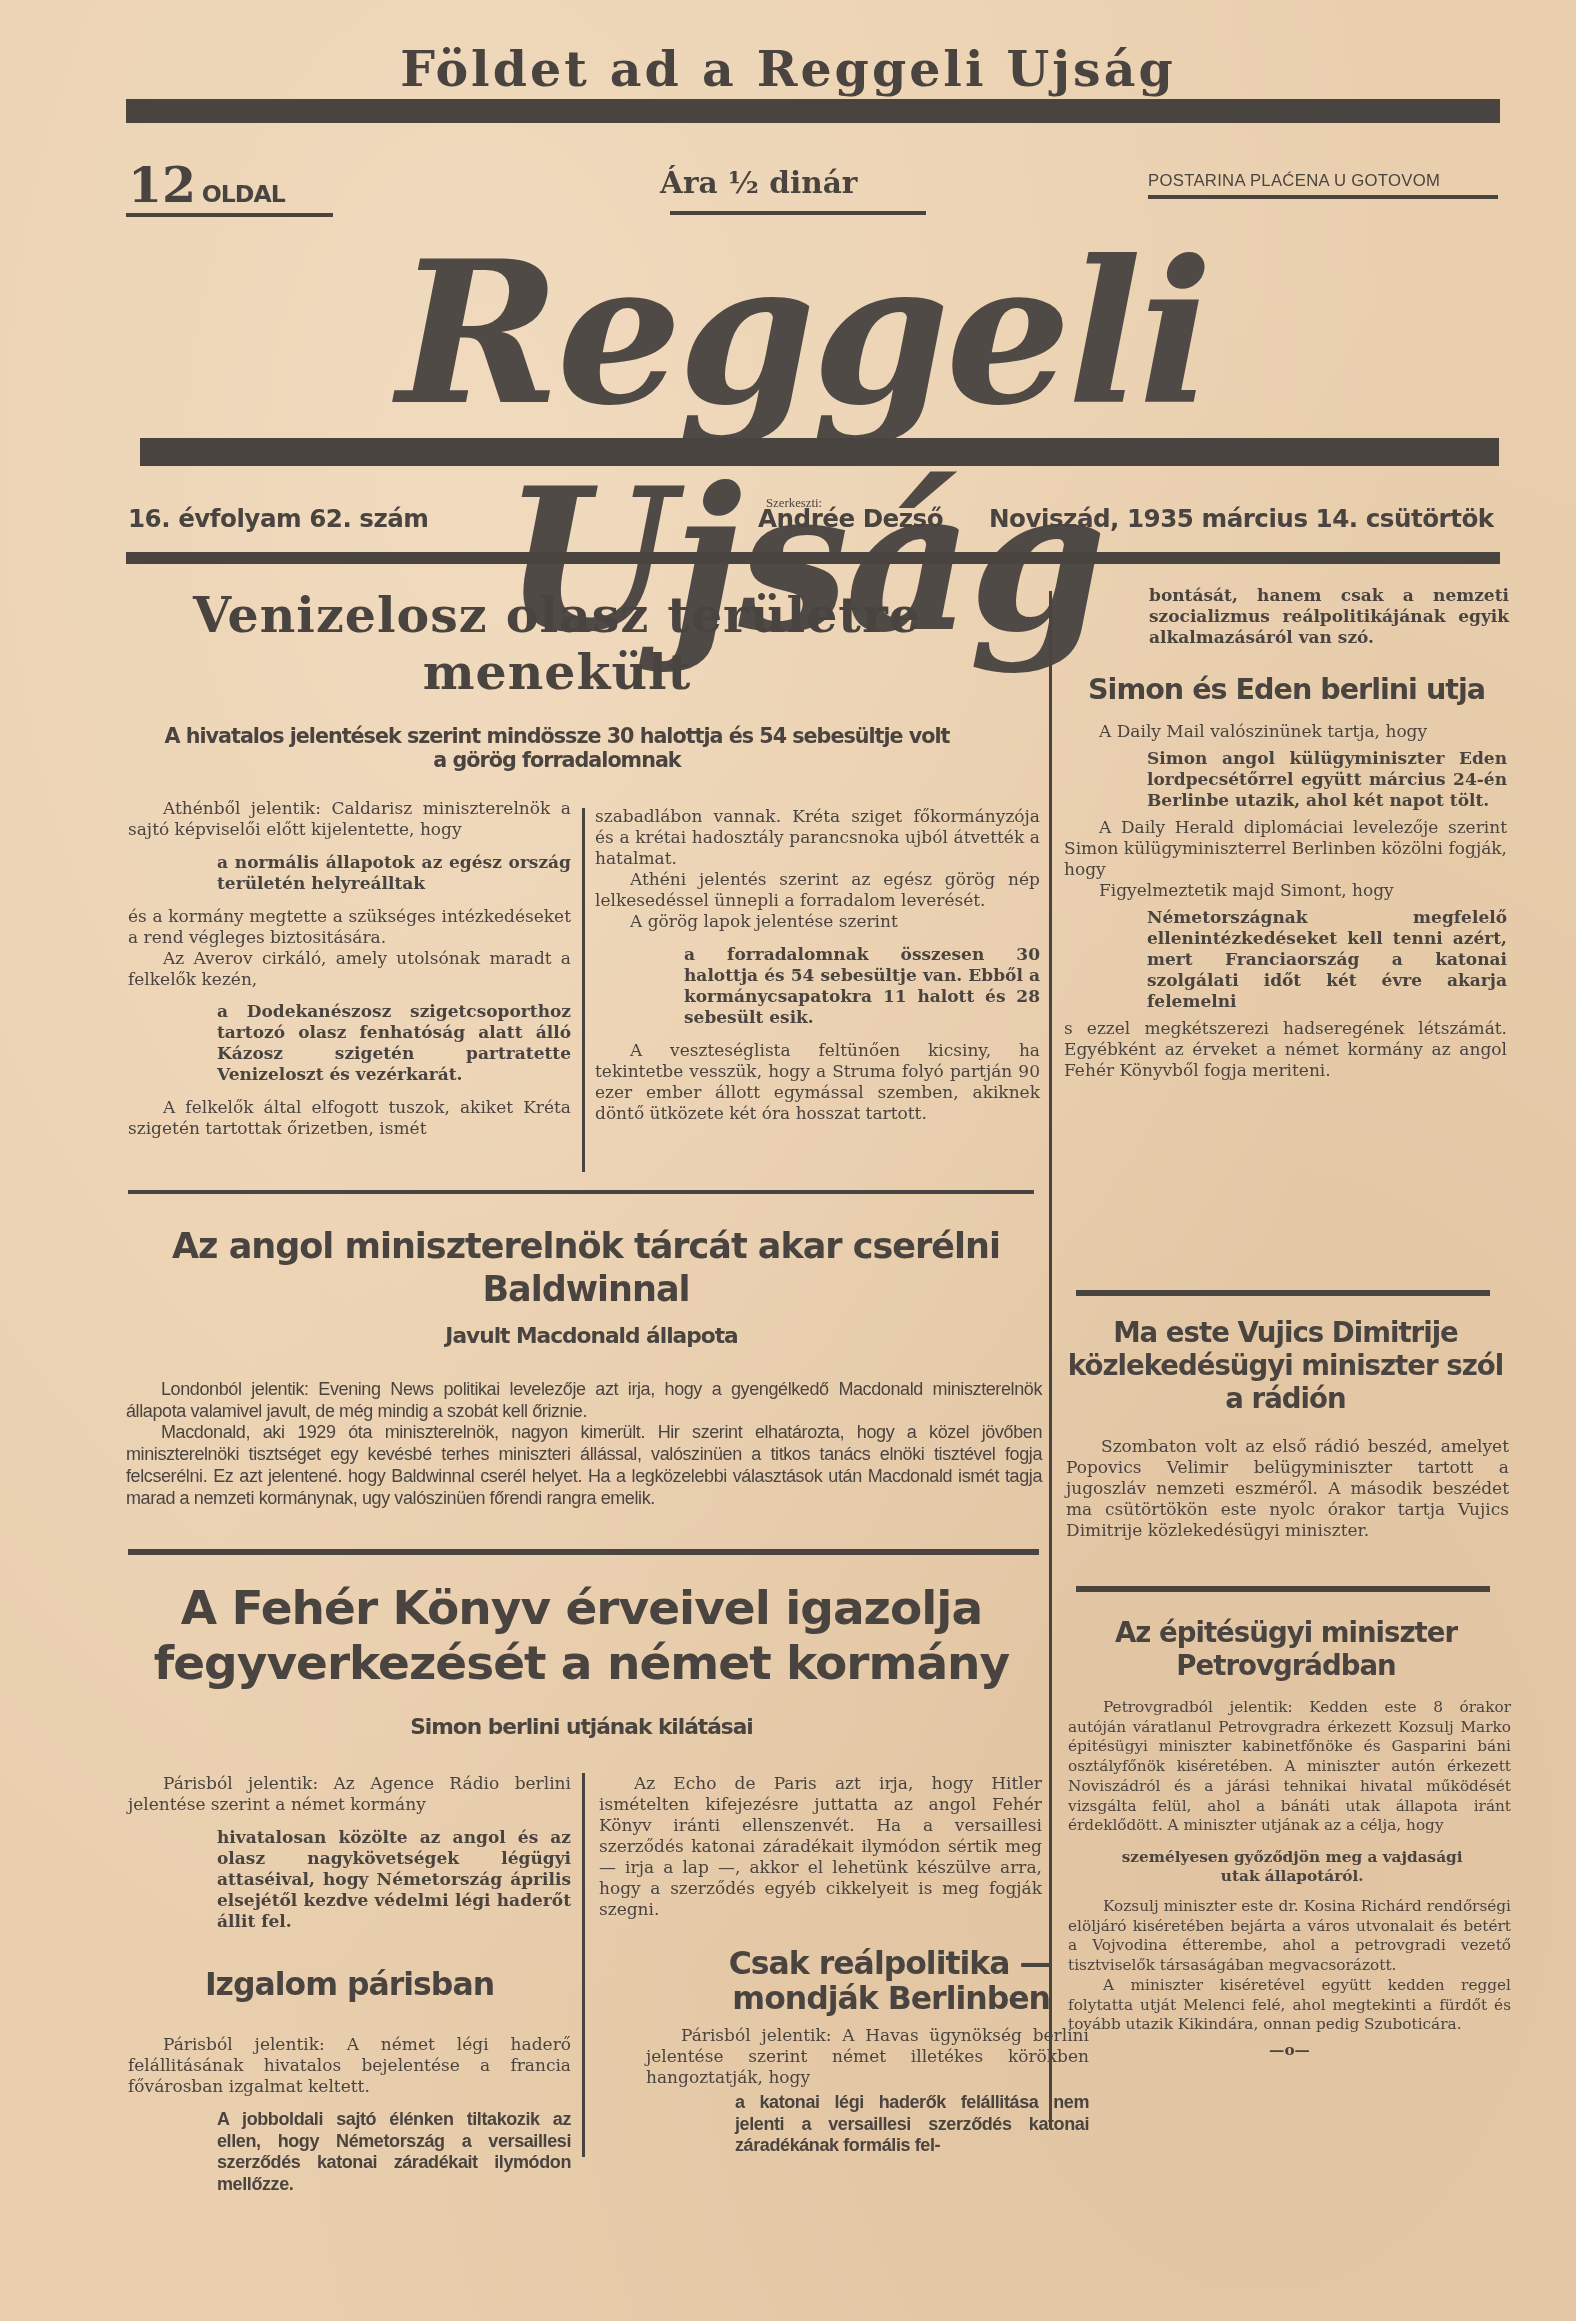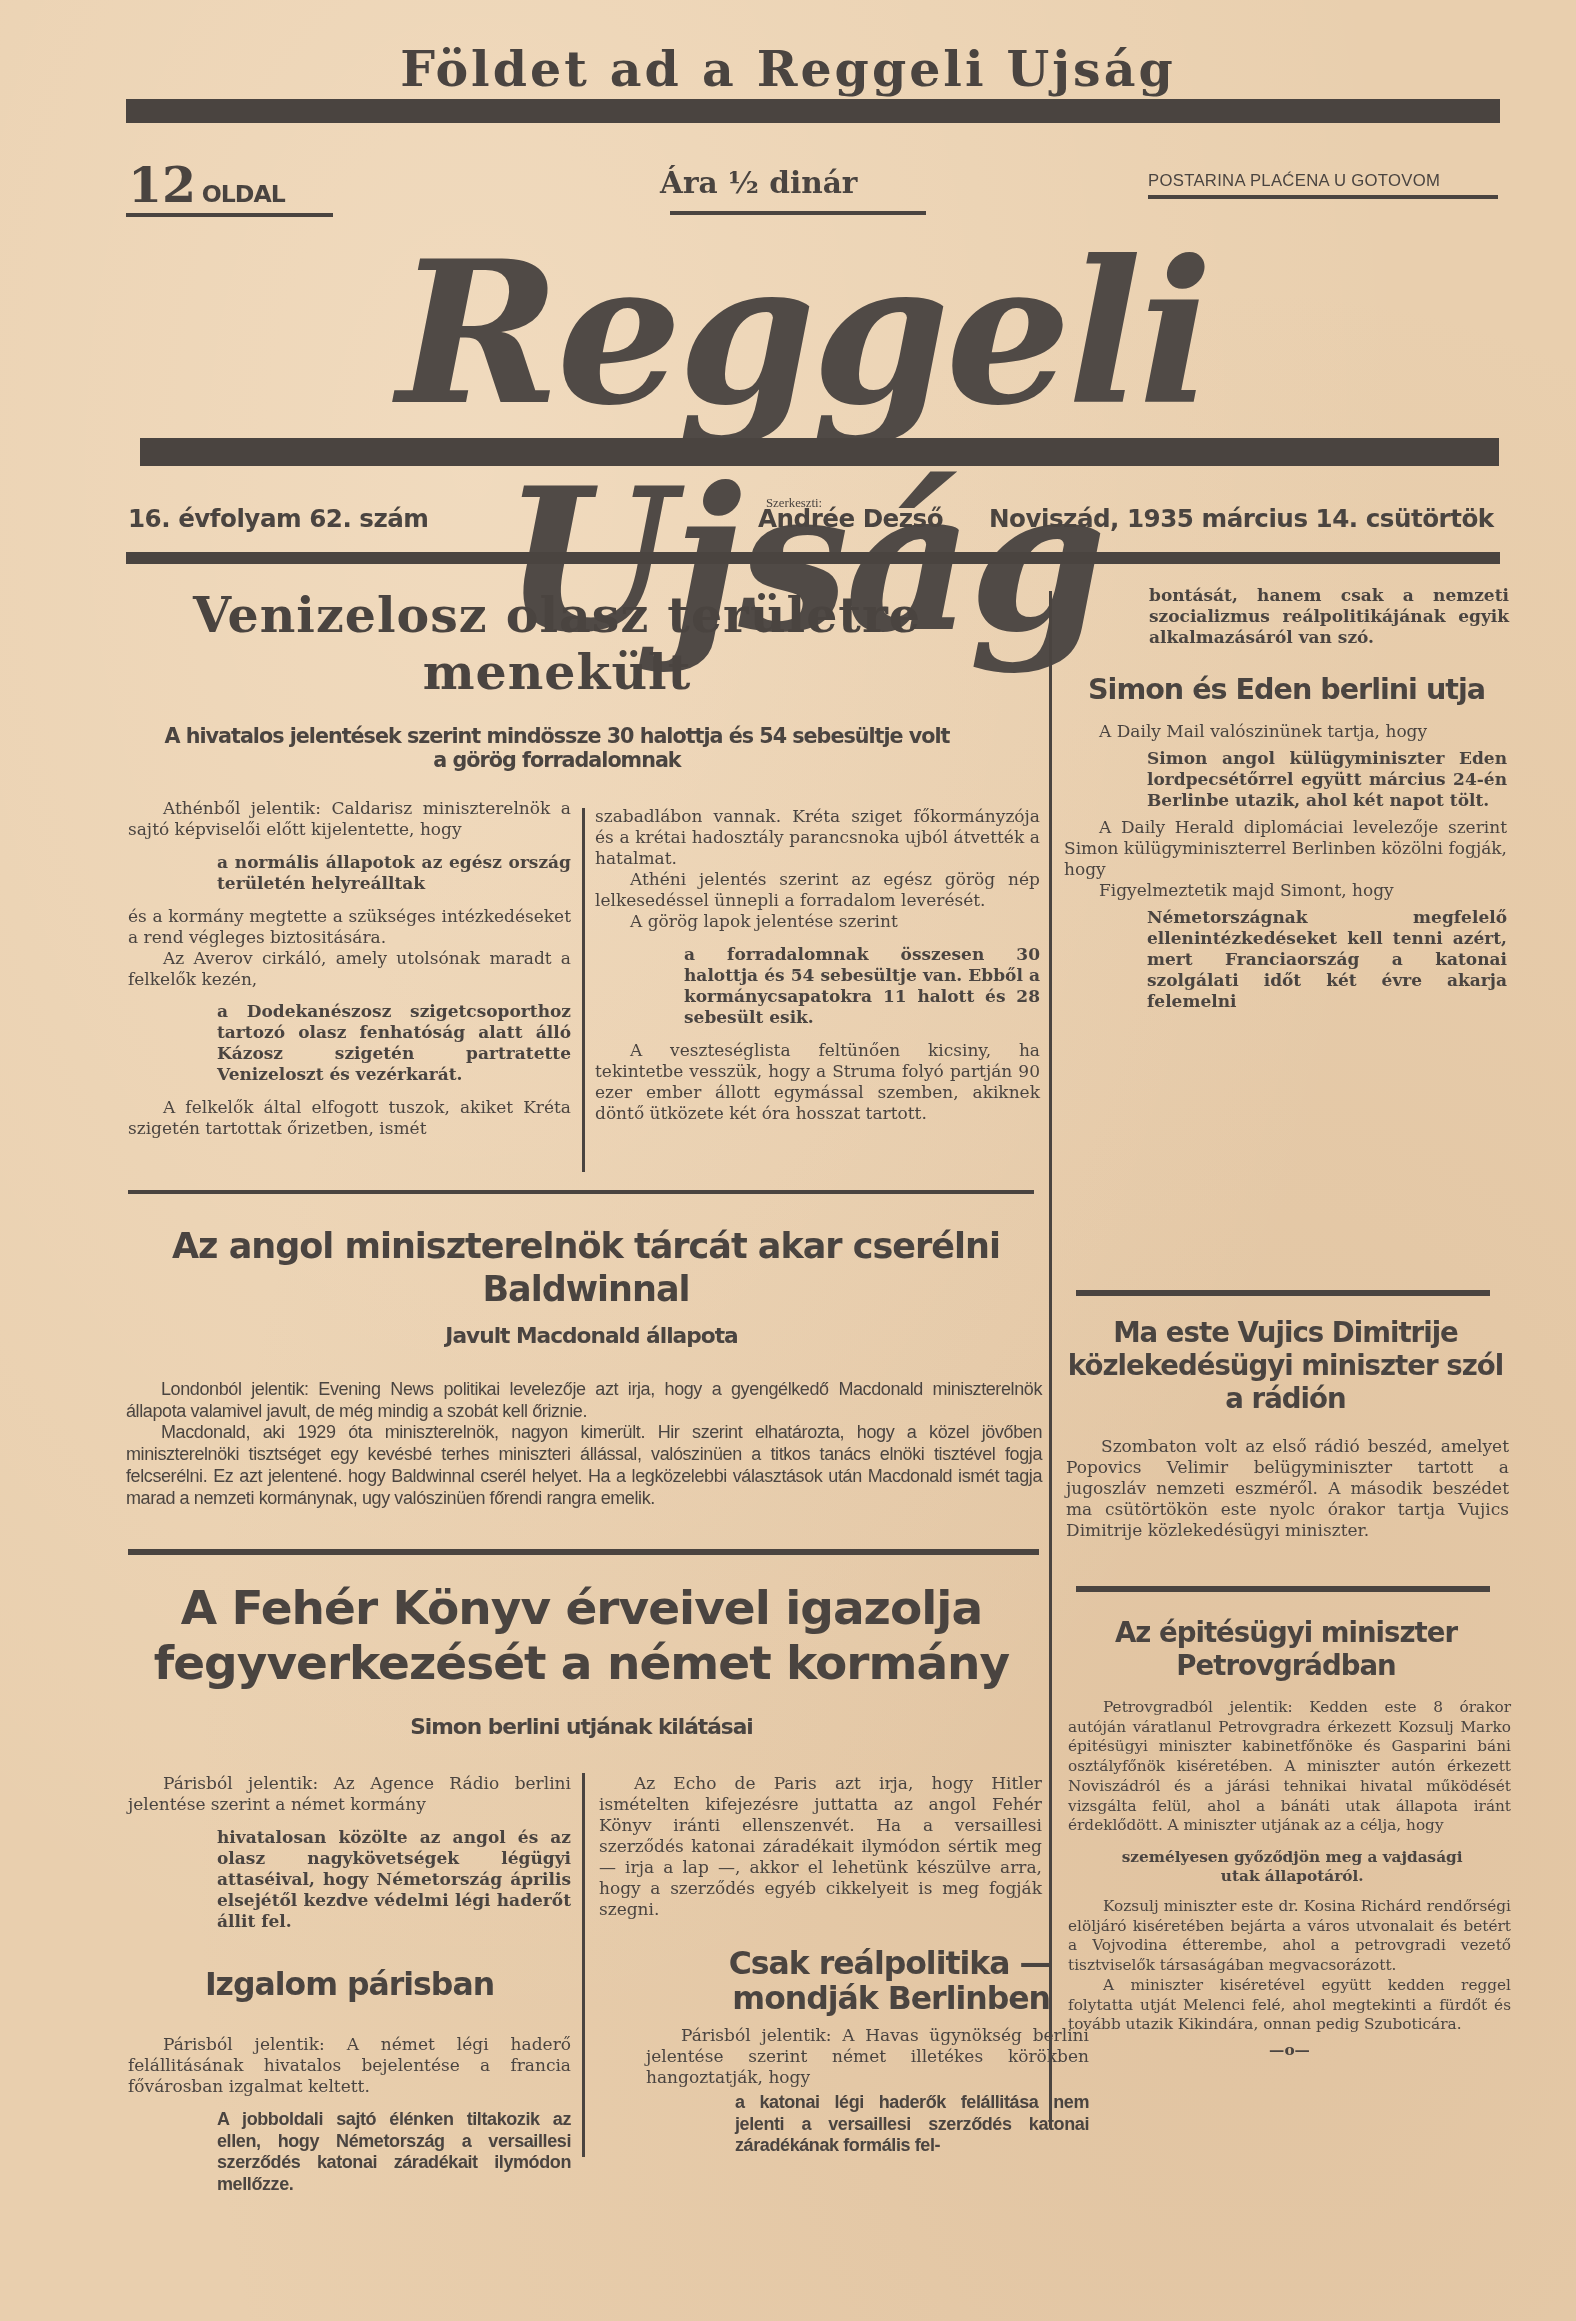--- a/index.html
+++ b/index.html
@@ -124,20 +124,21 @@
 <div class="body" style="left:1149px; top:585px; width:360px; font-weight:bold;">
   <p class="noind">bontását, hanem csak a nemzeti szocializmus reálpolitikájának egyik alkalmazásáról van szó.</p>
 </div>
 <div class="headline h-condensed" style="left:1060px; top:672px; width:453px; font-size:28.6px; line-height:35px;">Simon és Eden berlini utja</div>
 <div class="body" style="left:1064px; top:721px; width:443px;">
   <p>A Daily Mail valószinünek tartja, hogy</p>
   <p class="bold" style="margin:5.9px 0 5.9px 83px;">Simon angol külügyminiszter Eden lordpecsétőrrel együtt március 24-én Berlinbe utazik, ahol két napot tölt.</p>
   <p>A Daily Herald diplomáciai levelezője szerint Simon külügyminiszterrel Berlinben közölni fogják, hogy</p>
   <p>Figyelmeztetik majd Simont, hogy</p>
   <p class="bold" style="margin:5.9px 0 5.9px 83px;">Németországnak megfelelő ellenintézkedéseket kell tenni azért, mert Franciaország a katonai szolgálati időt két évre akarja felemelni</p>
+  <p class="noind">s ezzel megkétszerezi hadseregének létszámát. Egyébként az érveket a német kormány az angol Fehér Könyvből fogja meriteni.</p>
 </div>
 
 <div class="bar" style="left:1076px; top:1290px; width:414px; height:5.9px;"></div>
 <div class="headline h-condensed" style="left:1064px; top:1316px; width:443px; font-size:27.6px; line-height:33px;">Ma este Vujics Dimitrije közlekedésügyi miniszter szól a rádión</div>
 <div class="body" style="left:1066px; top:1436px; width:443px;">
   <p>Szombaton volt az első rádió beszéd, amelyet Popovics Velimir belügyminiszter tartott a jugoszláv nemzeti eszméről. A második beszédet ma csütörtökön este nyolc órakor tartja Vujics Dimitrije közlekedésügyi miniszter.</p>
 </div>
 <div class="bar" style="left:1076px; top:1586px; width:414px; height:5.9px;"></div>
 
 <div class="headline h-condensed" style="left:1074px; top:1616px; width:424px; font-size:27.6px; line-height:33px;">Az épitésügyi miniszter Petrovgrádban</div>

